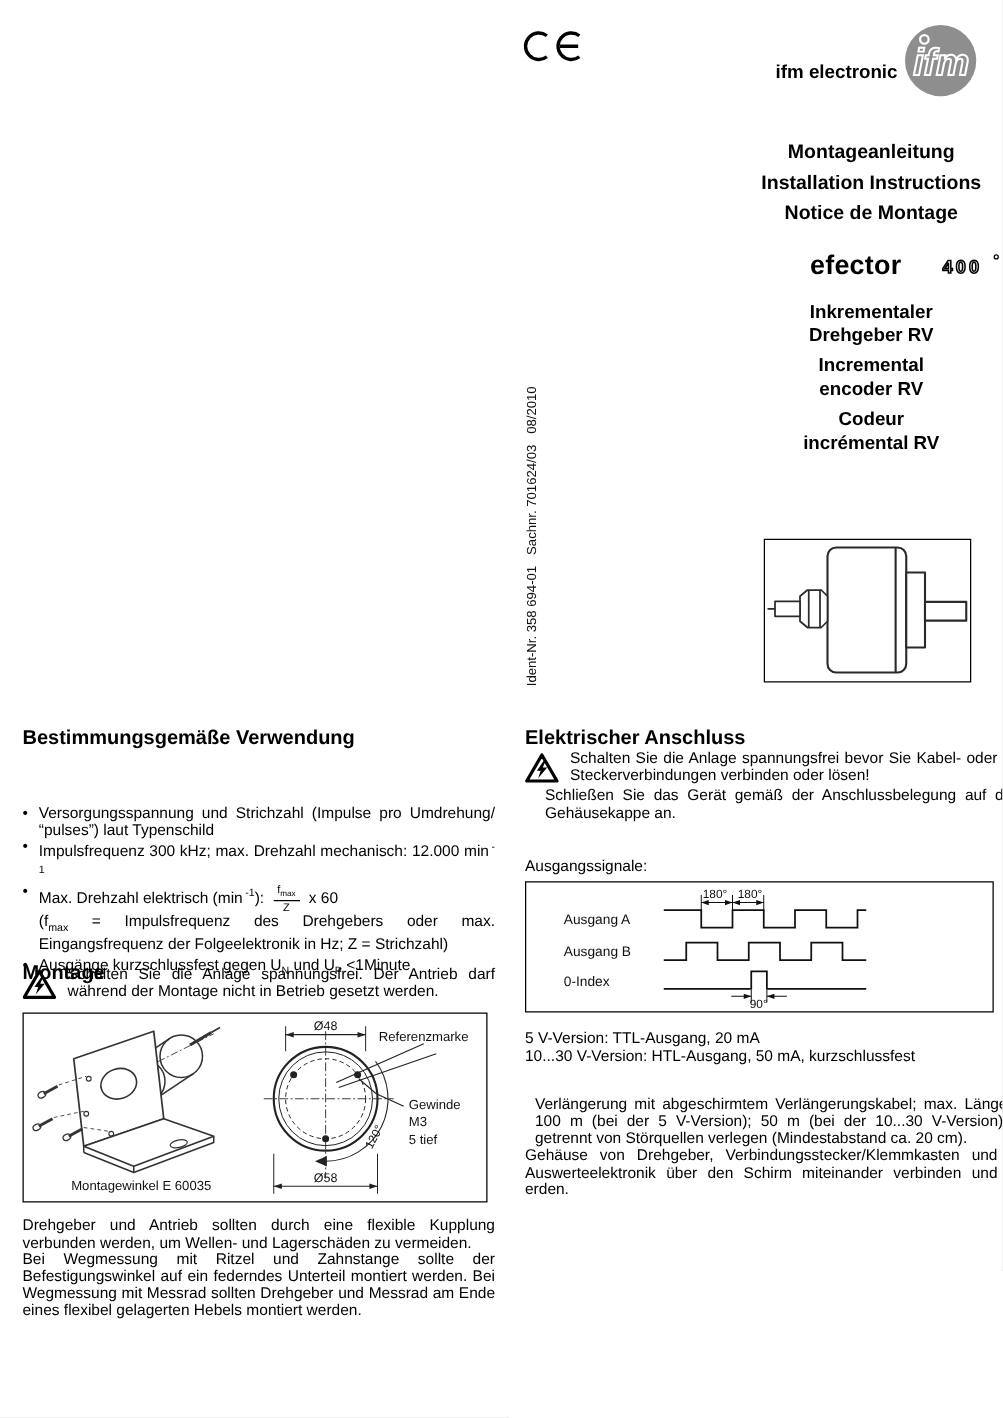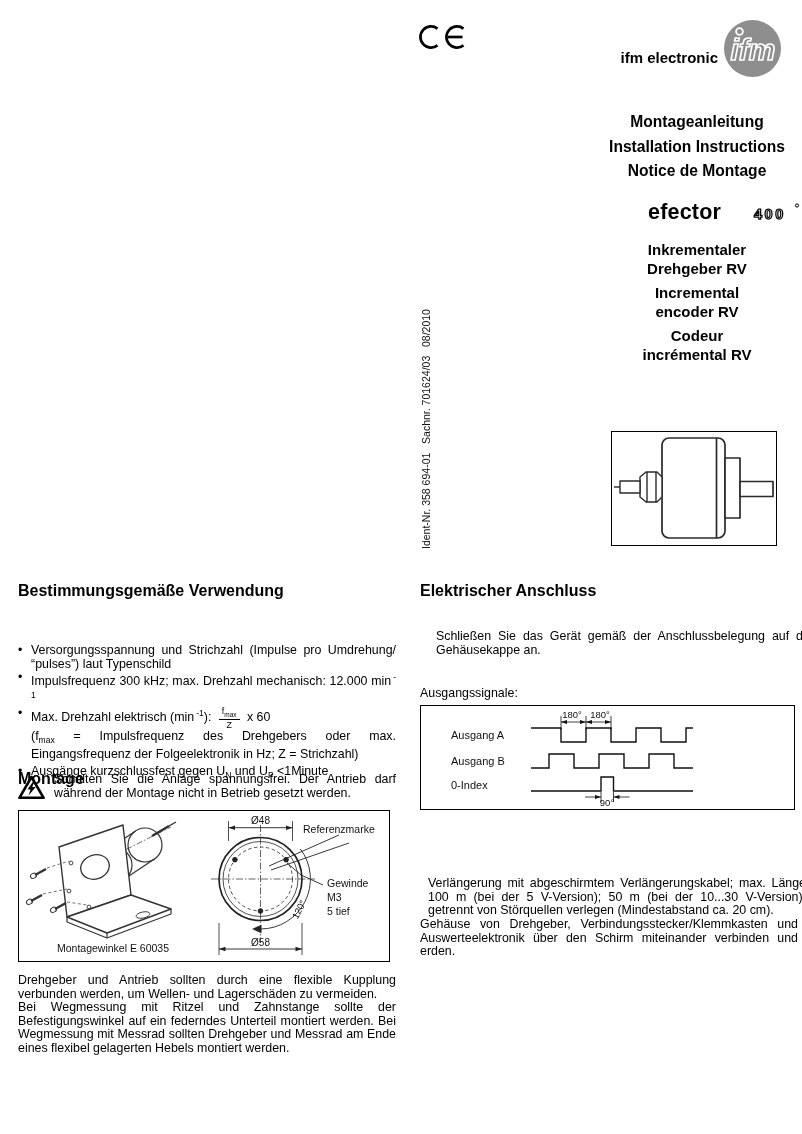--- a/index.html
+++ b/index.html
@@ -211,20 +211,27 @@
       <text x="308" y="104" font-size="10.5" fill="#111">5 tief</text>
     </svg>
   </div>
 
   <p class="abs body" style="left:18px;top:974px;width:378px;">Drehgeber und Antrieb sollten durch eine flexible Kupplung verbunden werden, um Wellen- und Lagerschäden zu vermeiden.</p>
   <p class="abs body" style="left:18px;top:1001px;width:378px;">Bei Wegmessung mit Ritzel und Zahnstange sollte der Befestigungswinkel auf ein federndes Unterteil montiert werden. Bei Wegmessung mit Messrad sollten Drehgeber und Messrad am Ende eines flexibel gelagerten Hebels montiert werden.</p>
 
 
   <h2 class="abs h1" style="left:420px;top:582px;">Elektrischer Anschluss</h2>
 
+  <div class="abs warn" style="left:420px;top:600px;width:378px;">
+    <svg class="wicon" width="27" height="25" viewBox="0 0 27 25">
+      <path d="M13.5 2 L25.6 22.8 H1.4 Z" fill="#fff" stroke="#000" stroke-width="2.6" stroke-linejoin="round"></path>
+      <polygon points="15,6.5 9.5,14.5 12.6,14.5 10.5,20.5 17.8,12 14.2,12 16.6,6.5" fill="#000"></polygon>
+    </svg>
+    <p class="body">Schalten Sie die Anlage spannungsfrei bevor Sie Kabel- oder Steckerverbindungen verbinden oder lösen!</p>
+  </div>
 
   <p class="abs body" style="left:420px;top:630px;width:378px;margin-left:16px;">Schließen Sie das Gerät gemäß der Anschlussbelegung auf der Gehäusekappe an.</p>
 
   <div class="abs" style="left:420px;top:686px;font-size:12.4px;">Ausgangssignale:</div>
 
   <div class="abs figbox" style="left:420px;top:705px;width:375px;height:105px;box-sizing:border-box;">
     <svg width="372" height="102" viewBox="0 0 372 102">
       <g fill="#111" font-size="11">
         <text x="30" y="33">Ausgang A</text>
         <text x="30" y="59">Ausgang B</text>
@@ -255,17 +262,21 @@
         <polygon points="192.5,91 198.5,88.9 198.5,93.1"></polygon>
       </g>
       <g fill="#111" font-size="9.5" text-anchor="middle">
         <text x="151" y="12">180°</text>
         <text x="179" y="12">180°</text>
         <text x="186" y="100">90°</text>
       </g>
     </svg>
   </div>
 
+  <div class="abs smalltext" style="left:420px;top:823px;width:378px;">
+    <div>5 V-Version: TTL-Ausgang, 20 mA</div>
+    <div>10...30 V-Version: HTL-Ausgang, 50 mA, kurzschlussfest</div>
+  </div>
 
   <p class="abs body" style="left:428px;top:877px;width:378px;">Verlängerung mit abgeschirmtem Verlängerungskabel; max. Länge 100 m (bei der 5 V-Version); 50 m (bei der 10...30 V-Version); getrennt von Störquellen verlegen (Mindestabstand ca. 20 cm).</p>
   <p class="abs body" style="left:420px;top:918px;width:378px;">Gehäuse von Drehgeber, Verbindungsstecker/Klemmkasten und Auswerteelektronik über den Schirm miteinander verbinden und erden.</p>
 
 </div>
 
 </body></html>

